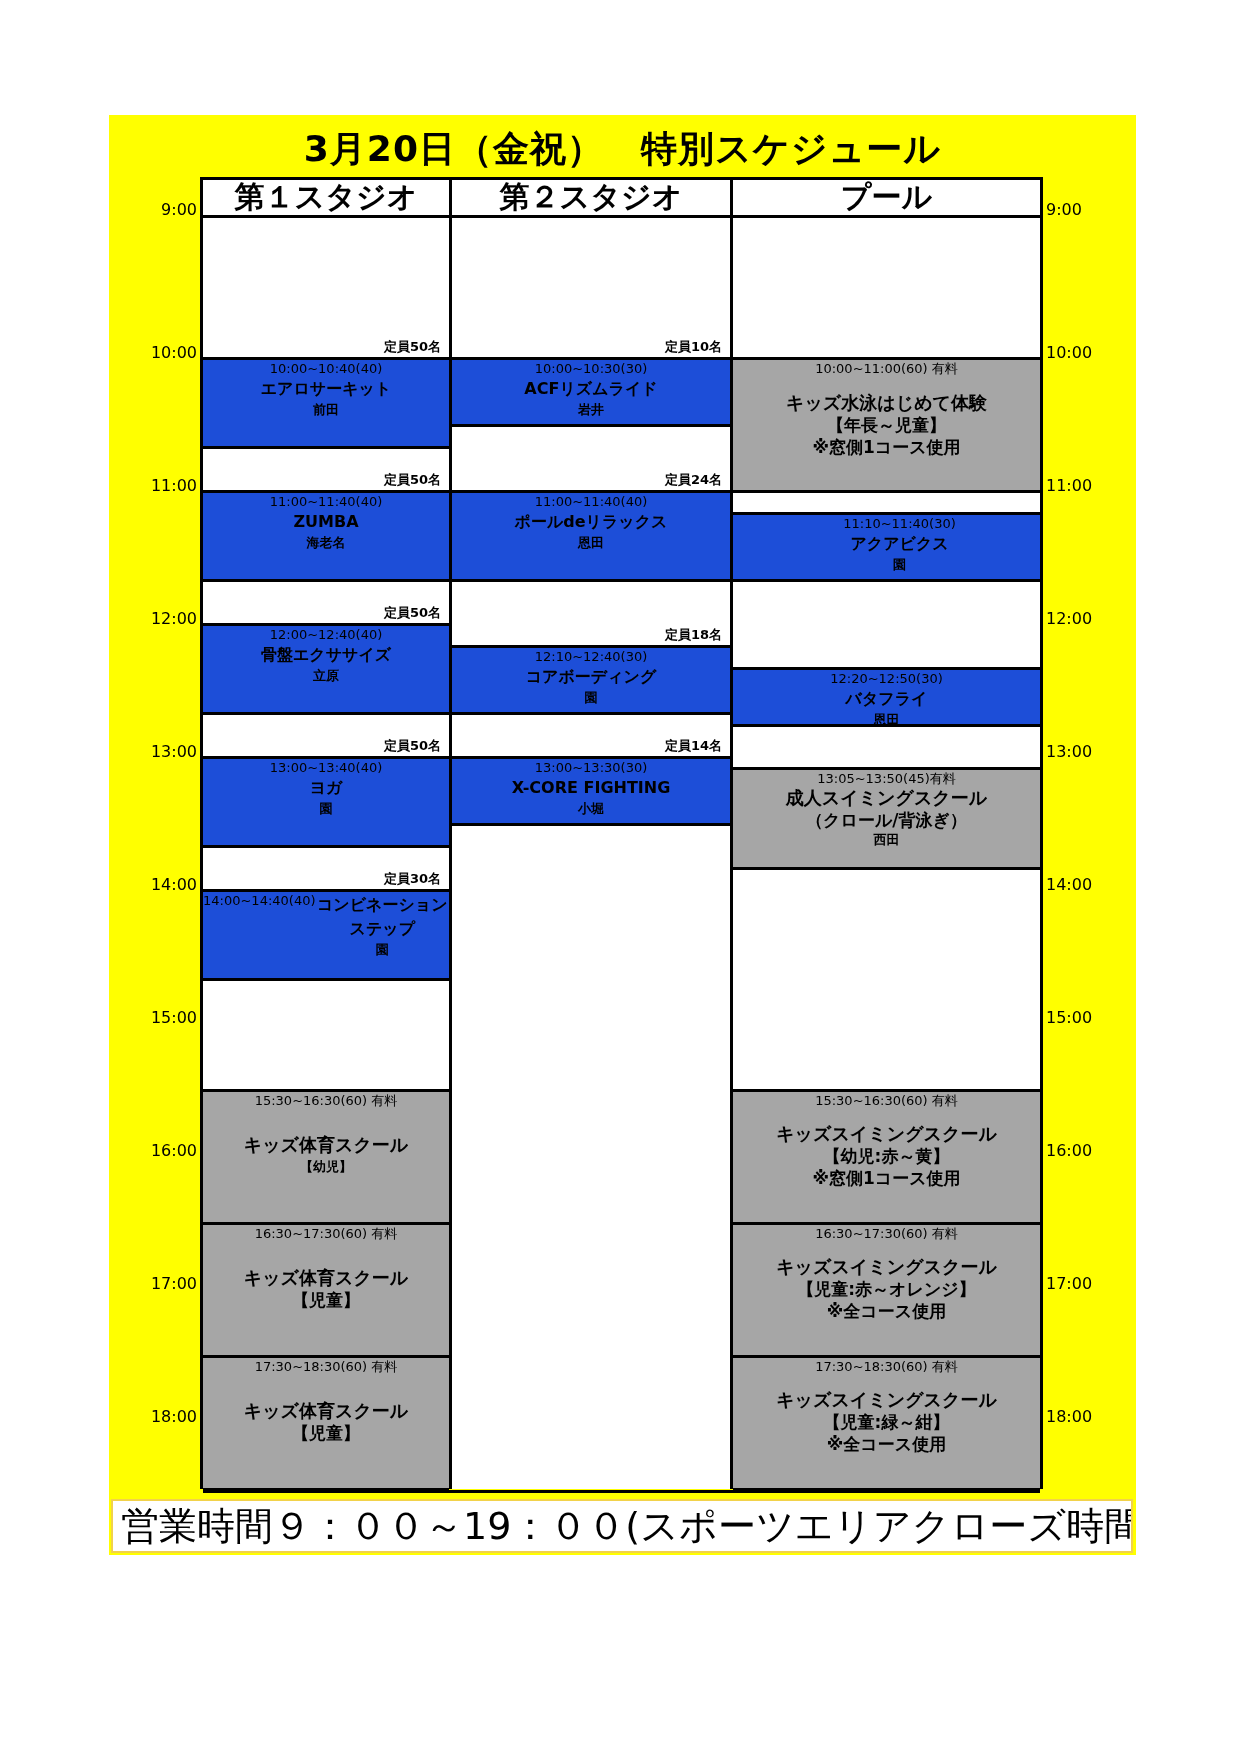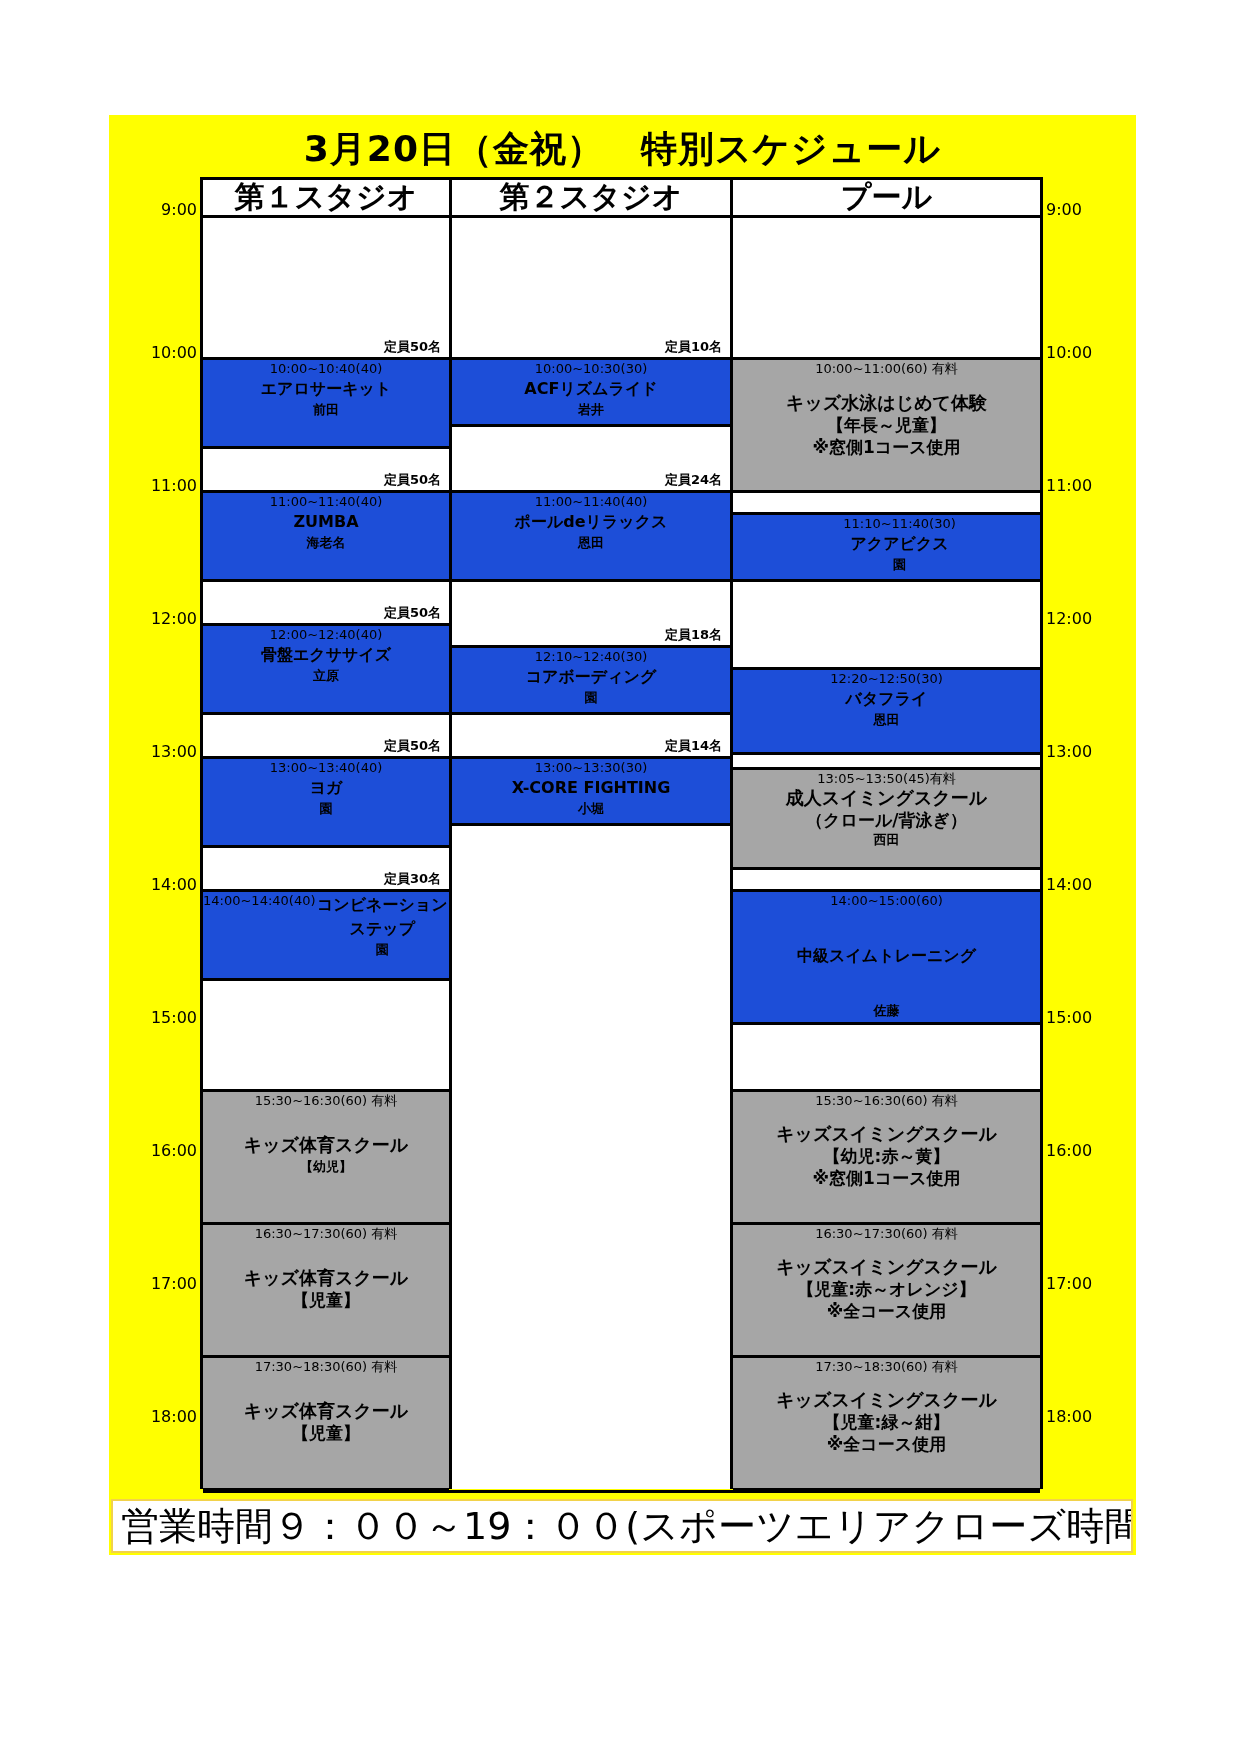--- a/index.html
+++ b/index.html
@@ -170,46 +170,37 @@
       </div>
       <div class="block free" style="left: 530px; width: 307px; top: 332.167px; height: 69.5px;">
         <div style="position: absolute; inset: 0px; display: flex; flex-direction: column; justify-content: flex-start; padding: 1px 0px 2px; box-sizing: border-box; margin-left: 26px;">
           <div class="bt">11:10~11:40(30)</div>
           <div>
             <div class="bn">アクアビクス</div>
             <div class="bi">園</div>
           </div>
         </div>
       </div>
-      <div class="block free" style="left: 530px; width: 307px; top: 487.333px; height: 88px;">
+      <div class="block free" style="left: 530px; width: 307px; top: 487.333px; height: 60px;">
         <div style="position: absolute; inset: 0px; display: flex; flex-direction: column; justify-content: flex-start; padding: 1px 0px 2px; box-sizing: border-box;">
           <div class="bt">12:20~12:50(30)</div>
           <div>
             <div class="bn">バタフライ</div>
             <div class="bi">恩田</div>
           </div>
         </div>
       </div>
       <div class="block paid" style="left: 530px; width: 307px; top: 587.083px; height: 102.75px;">
         <div style="position: absolute; inset: 0px; display: flex; flex-direction: column; justify-content: flex-start; padding: 1px 0px 2px; box-sizing: border-box;">
           <div class="bt">13:05~13:50(45)有料</div>
           <div>
             <div class="bn" style="font-size: 18px; line-height: 22px;">成人スイミングスクール</div>
             <div class="bn" style="font-size: 17px; line-height: 22px;">（クロール/背泳ぎ）</div>
             <div class="bi">西田</div>
           </div>
-        </div>
-      </div>
-      <div class="block free" style="left: 530px; width: 307px; top: 709px; height: 136px;">
-        <div style="position: absolute; inset: 0px; display: flex; flex-direction: column; justify-content: space-between; padding: 1px 0px 2px; box-sizing: border-box;">
-          <div class="bt">14:00~15:00(60)</div>
-          <div>
-            <div class="bn">中級スイムトレーニング</div>
-          </div>
-          <div class="bi">佐藤</div>
         </div>
       </div>
       <div class="block paid" style="left: 530px; width: 307px; top: 908.5px; height: 136px;">
         <div style="position: absolute; inset: 0px; display: flex; flex-direction: column; justify-content: space-between; padding: 1px 0px 2px; box-sizing: border-box;">
           <div class="bt">15:30~16:30(60) 有料</div>
           <div>
             <div class="bn" style="font-size: 18px; line-height: 22px;">キッズスイミングスクール</div>
             <div class="bn" style="font-size: 17px; line-height: 22px;">【幼児:赤～黄】</div>
             <div class="bn" style="font-size: 17px; line-height: 22px;">※窓側1コース使用</div>
           </div>

